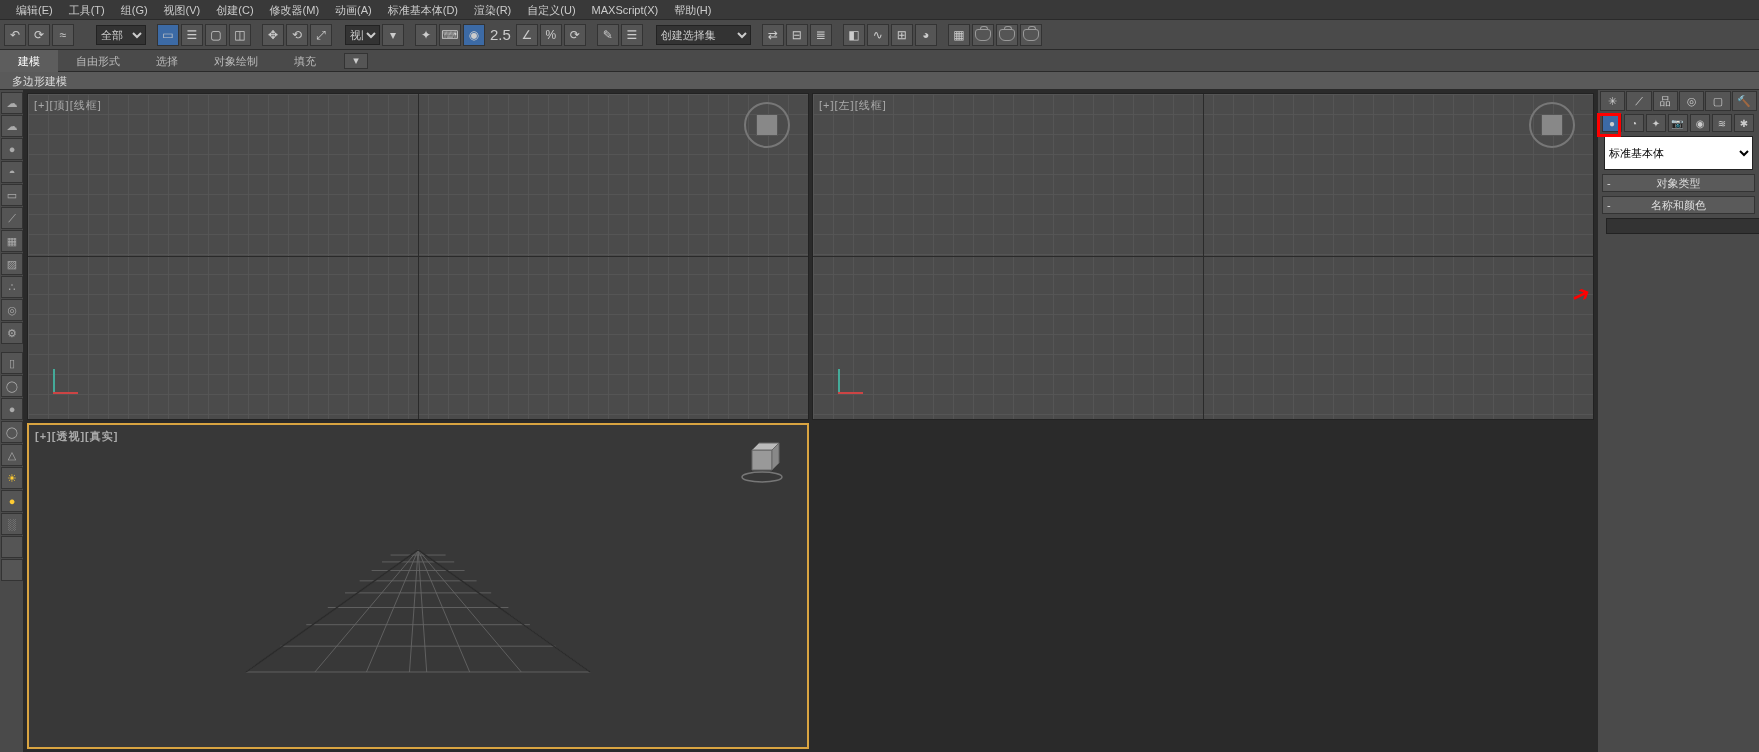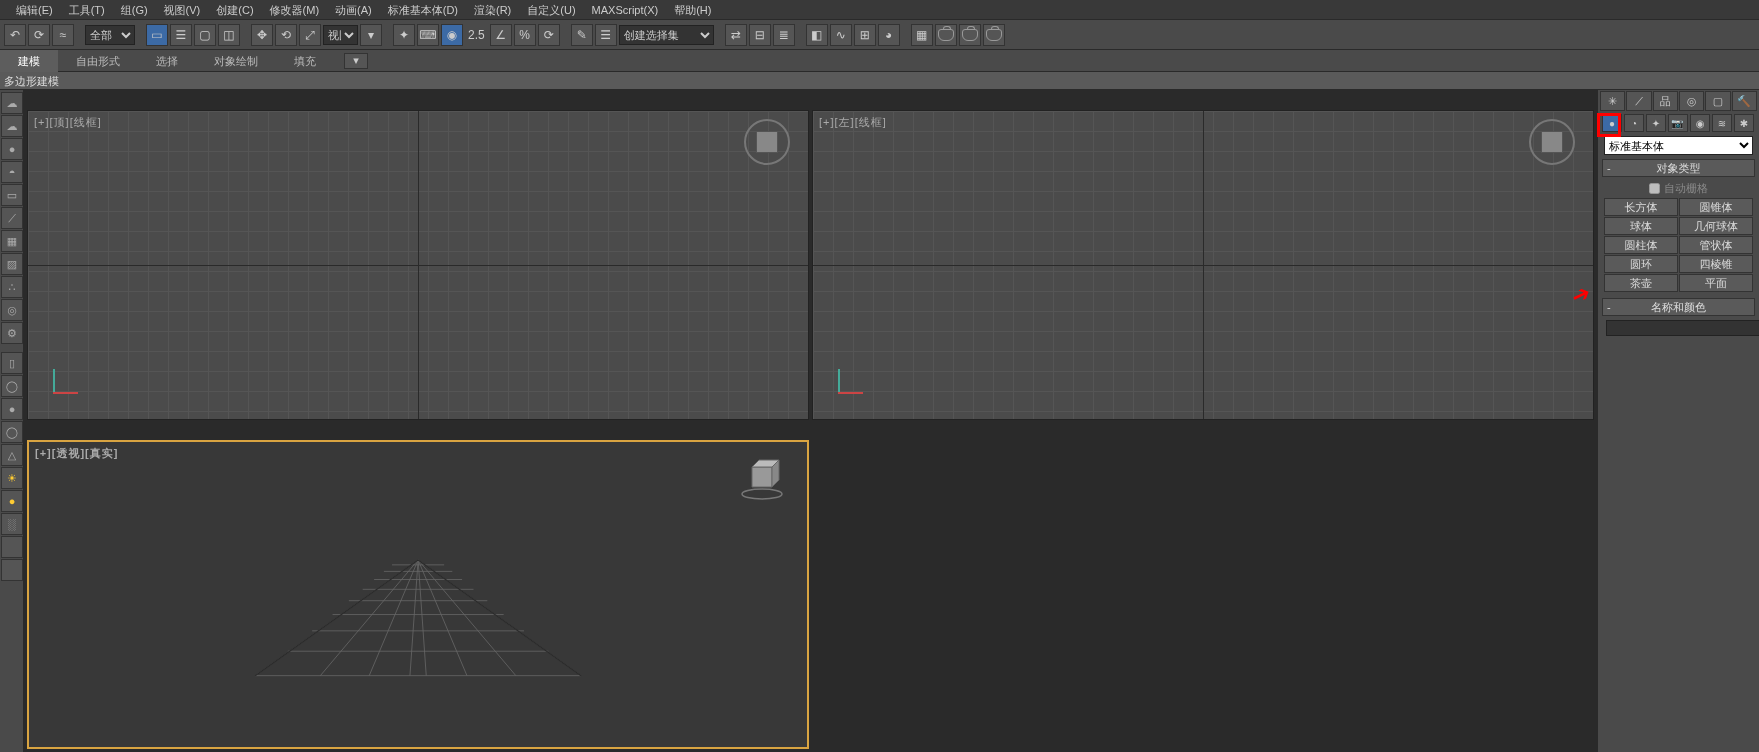--- a/index.html
+++ b/index.html
@@ -7,41 +7,41 @@
 
 
 .menubar { height: 20px; background: #393939; display: flex; align-items: center; padding-left: 8px; border-bottom: 1px solid #2a2a2a; }
 .menubar .item { padding: 0 8px; line-height: 20px; cursor: default; text-decoration: underline; text-decoration-color: transparent; }
 
 
 .toolbar { height: 30px; background: #4a4a4a; display: flex; align-items: center; padding: 0 4px; border-bottom: 1px solid #2a2a2a; gap: 2px; }
 .tb-btn { width: 22px; height: 22px; background: #555; border: 1px solid #333; display: flex; align-items: center; justify-content: center; color: #ccc; font-size: 12px; }
 .tb-btn.active { background: #3c6aa5; }
 .tb-sep { width: 7px; }
-.tb-select { height: 20px; background: #333; color: #ccc; border: 1px solid #222; font-size: 11px; }
+.tb-select { height: 20px; background: #333; color: #ccc; border: 1px solid #222; font-size: 11px; margin-left: 11px; }
 .tb-select.sel1 { width: 50px; }
 .tb-select.sel2 { width: 35px; }
 .tb-select.sel3 { width: 95px; }
-.tb-text { color: #ccc; font-size: 12px; padding: 0 3px; }
+.tb-text { color: #ccc; font-size: 15px; padding: 0 3px; }
 
 
 .ribbon { height: 22px; background: #4a4a4a; display: flex; align-items: center; border-bottom: 1px solid #2a2a2a; }
 .ribbon-tab { padding: 0 18px; line-height: 22px; color: #bbb; }
 .ribbon-tab.active { background: #5d5d5d; color: #fff; text-align: center; }
 .ribbon-drop { width: 24px; height: 16px; background: #555; border: 1px solid #333; margin-left: 10px; display:flex;align-items:center;justify-content:center;}
-.subribbon { height: 18px; background: #5a5a5a; padding-left: 4px; line-height: 18px; color: #ddd; font-size: 11px; border-bottom: 1px solid #2a2a2a; }
+.subribbon { height: 18px; background: #5a5a5a; padding-left: 12px; line-height: 18px; color: #ddd; font-size: 11px; border-bottom: 1px solid #2a2a2a; }
 
 
 .main { display: flex; height: 662px; }
 .left-tools { width: 24px; background: #4a4a4a; display: flex; flex-direction: column; gap: 1px; padding-top: 2px; border-right: 1px solid #2a2a2a; }
 .lt-btn { width: 22px; height: 22px; background: #555; border: 1px solid #333; margin-left: 1px; display: flex; align-items: center; justify-content: center; font-size: 11px; color: #aaa; }
 
 
 .viewports { flex: 1; display: grid; grid-template-columns: 1fr 1fr; grid-template-rows: 1fr 1fr; gap: 3px; padding: 3px; background: #2a2a2a; }
-.viewport { background: #4b4b4b; position: relative; overflow: hidden; border: 1px solid #222; margin-top: 17px; }
+.viewport { background: #4b4b4b; position: relative; overflow: hidden; border: 1px solid #222; }
 .viewport.active { border: 2px solid #d9a441; }
 .viewport .vlabel { position: absolute; top: 4px; left: 6px; color: #aaa; font-size: 11px; letter-spacing: 1px; z-index: 5; }
 .grid-bg { position: absolute; inset: 0;
   background-image:
     linear-gradient(#555 1px, transparent 1px),
     linear-gradient(90deg, #555 1px, transparent 1px);
   background-size: 20px 20px;
 }
 .grid-center-h { position: absolute; left:0; right:0; top: 50%; height:1px; background:#2a2a2a; }
 .grid-center-v { position: absolute; top:0; bottom:0; left: 50%; width:1px; background:#2a2a2a; }
@@ -56,21 +56,21 @@
 .persp-grid svg { width: 90%; height: 80%; }
 .persp-cube { position: absolute; top: 10px; right: 20px; width: 50px; height: 50px; }
 
 
 .cmdpanel { width: 162px; background: #4a4a4a; border-left: 1px solid #2a2a2a; display: flex; flex-direction: column; }
 .cmd-tabs { height: 22px; display: flex; background: #4a4a4a; gap:1px; padding:1px 2px;}
 .cmd-tab { flex:1; height:20px; background:#555; border:1px solid #333; display:flex;align-items:center;justify-content:center; font-size:11px;color:#ccc;}
 .cmd-subtabs { height: 22px; display:flex; gap:2px; padding: 1px 4px; align-items:center; }
 .cmd-subtab { width:20px; height:18px; background:#555; border:1px solid #333; display:flex;align-items:center;justify-content:center;font-size:10px;color:#ccc; }
 .red-highlight { position: absolute; border: 3px solid #ff0000; pointer-events: none; z-index: 100; }
-.cmd-select { margin: 2px 6px; height: 19px; background: #fff; color: #000; border: 1px solid #222; font-size: 11px; width: calc(100% - 12px); }
+.cmd-select { margin: 2px 6px; height: 34px; background: #fff; color: #000; border: 1px solid #222; font-size: 11px; width: calc(100% - 12px); }
 .rollout { margin: 2px 4px; }
 .rollout-header { height: 18px; background: #5a5a5a; border: 1px solid #333; display:flex; align-items:center; justify-content:center; position:relative; color:#ddd; font-size:11px;}
 .rollout-header .minus { position:absolute; left:4px; }
 .rollout-body { background: #4a4a4a; padding: 2px; }
 .autogrid { display:flex; align-items:center; justify-content:center; gap:4px; padding:2px 0; color:#888; font-size:11px;}
 .autogrid input { width:11px; height:11px; }
 .btn-grid { display:grid; grid-template-columns: 1fr 1fr; gap:1px; }
 .obj-btn { height:18px; background:#5a5a5a; border:1px solid #333; color:#ddd; font-size:11px; display:flex;align-items:center;justify-content:center; }
 .name-row { display:flex; gap:2px; padding:2px; }
 .name-input { flex:1; height:16px; background:#333; border:1px solid #222; }
@@ -271,38 +271,20 @@
       <div class="cmd-subtab">≋</div>
       <div class="cmd-subtab">✱</div>
     </div>
     <select class="cmd-select"><option>标准基本体</option></select>
 
     <div class="rollout">
       <div class="rollout-header">
           <span class="minus">-</span>
           <span>对象类型</span>
         </div>
-      <div class="rollout-body">
-        <div class="autogrid">
-          <input type="checkbox" disabled="" style="">
-          <span>自动栅格</span>
-        </div>
-        <div class="btn-grid">
-          <div class="obj-btn">长方体</div>
-          <div class="obj-btn">圆锥体</div>
-          <div class="obj-btn">球体</div>
-          <div class="obj-btn">几何球体</div>
-          <div class="obj-btn">圆柱体</div>
-          <div class="obj-btn">管状体</div>
-          <div class="obj-btn">圆环</div>
-          <div class="obj-btn">四棱锥</div>
-          <div class="obj-btn">茶壶</div>
-          <div class="obj-btn">平面</div>
-        </div>
-      </div>
     </div>
 
     <div class="rollout">
       <div class="rollout-header">
           <span class="minus">-</span>
           <span>名称和颜色</span>
         </div>
       <div class="rollout-body">
         <div class="name-row">
           <input class="name-input" style="">

